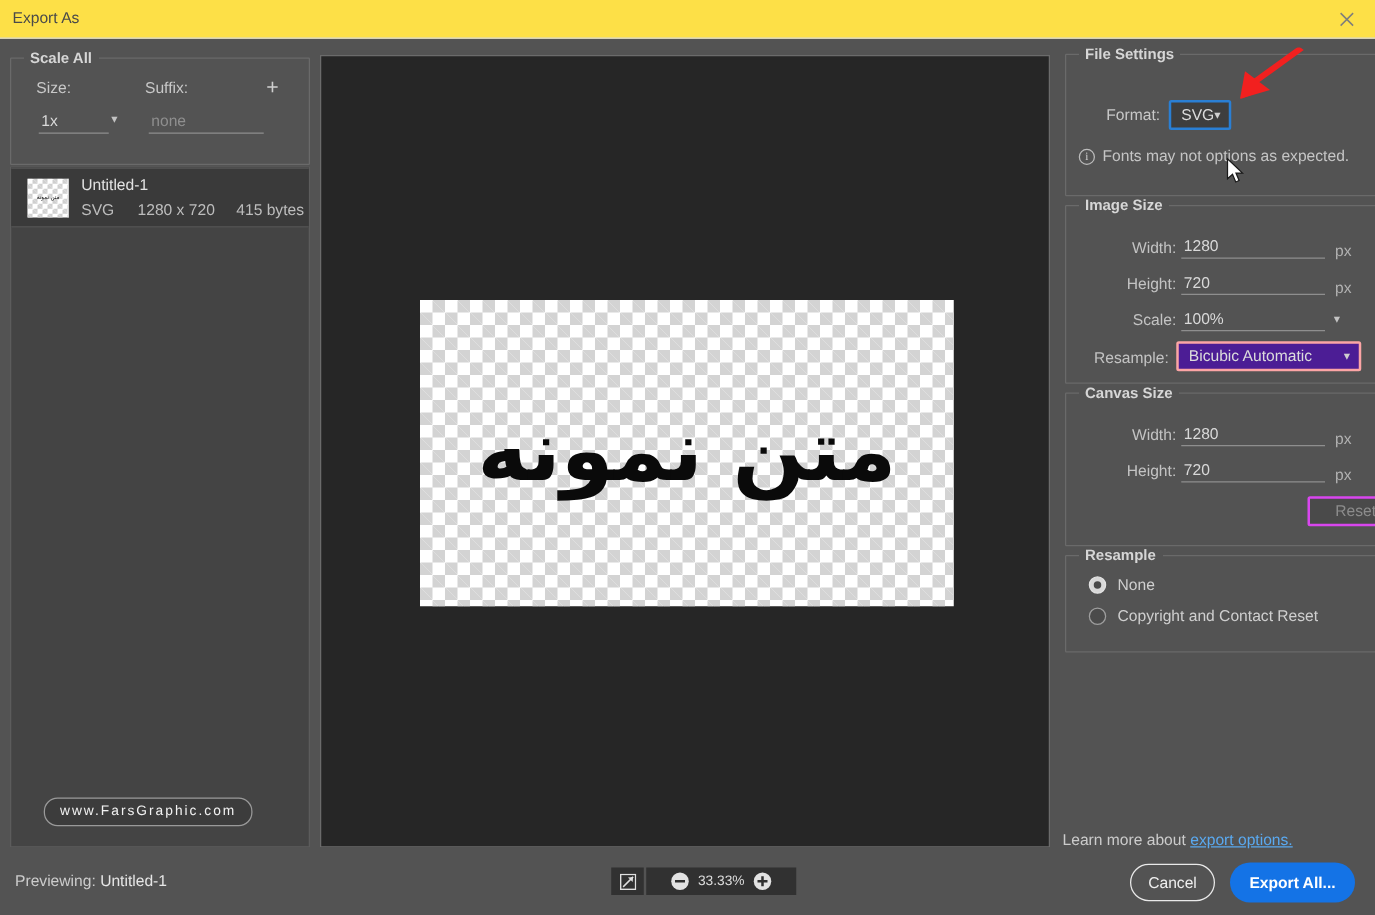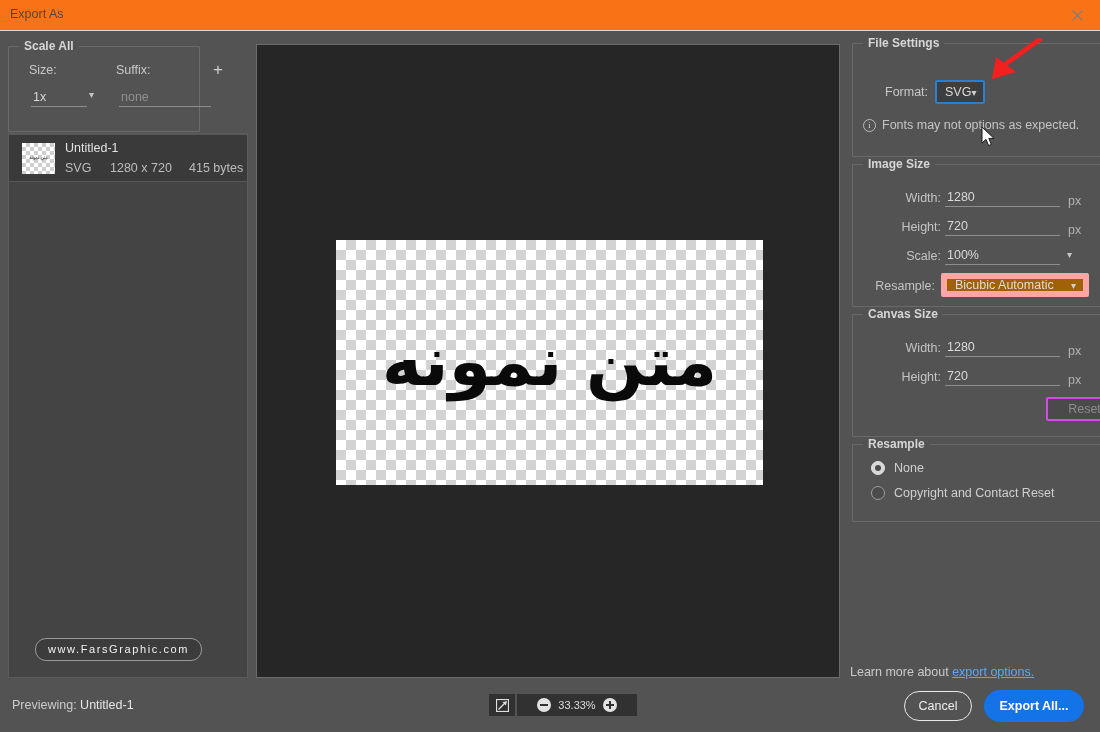--- a/index.html
+++ b/index.html
@@ -14,40 +14,40 @@
   #app {
     position: relative;
     width: 1100px; height: 732px;
     background: #535353;
   }
 
   
   .titlebar {
     position: absolute; left: 0; top: 0;
     width: 1100px; height: 31px;
-    background: #f97316;
+    background: #fde047;
     border-bottom: 1px solid #d7d7d7;
     padding-left: 29px;
   }
   .titlebar-text {
     position: absolute; left: 10px; top: 7px;
     font-size: 12.5px; color: #4a4a4a;
   }
   .titlebar-close {
     position: absolute; right: 0; top: 0;
     width: 46px; height: 30px;
     display: flex; align-items: center; justify-content: center;
     cursor: pointer;
   }
   .titlebar-close svg { display: block; }
 
   
   .scale-all-wrap {
     position: absolute; left: 8px; top: 39px;
-    width: 192px; height: 91px;
+    width: 240px; height: 91px;
   }
   fieldset.group {
     margin: 0; padding: 0;
     border: 1px solid #6a6a6a;
     border-radius: 1px;
     background: transparent;
   }
   fieldset.group > legend {
     margin-left: 10px;
     padding: 0 5px;
@@ -188,22 +188,22 @@
   }
 
   .grp { position: relative; margin-bottom: 8px; }
   .grp-body { position: relative; }
 
   
   #grp-file-settings .grp-body { height: 106px; }
   .fs-format-label { position: absolute; left: 32px; top: 35px; }
   .dropdown {
     position: absolute;
-    background: #a16207;
-    border: 6px solid #fca5a5;
+    background: #4c1d95;
+    border: 2px solid #fca5a5;
     border-radius: 2px;
     color: #dcdcdc;
     font-size: 12.5px;
     display: flex; align-items: center;
     cursor: pointer;
     user-select: none;
   }
   .dropdown.focus { border: 2px solid #2a7fd4; background: #3e3e3e; }
   .dropdown .dd-val { padding-left: 8px; }
   .dropdown .dd-caret { margin-left: auto; margin-right: 7px; font-size: 10px; color: #cfcfcf; }

